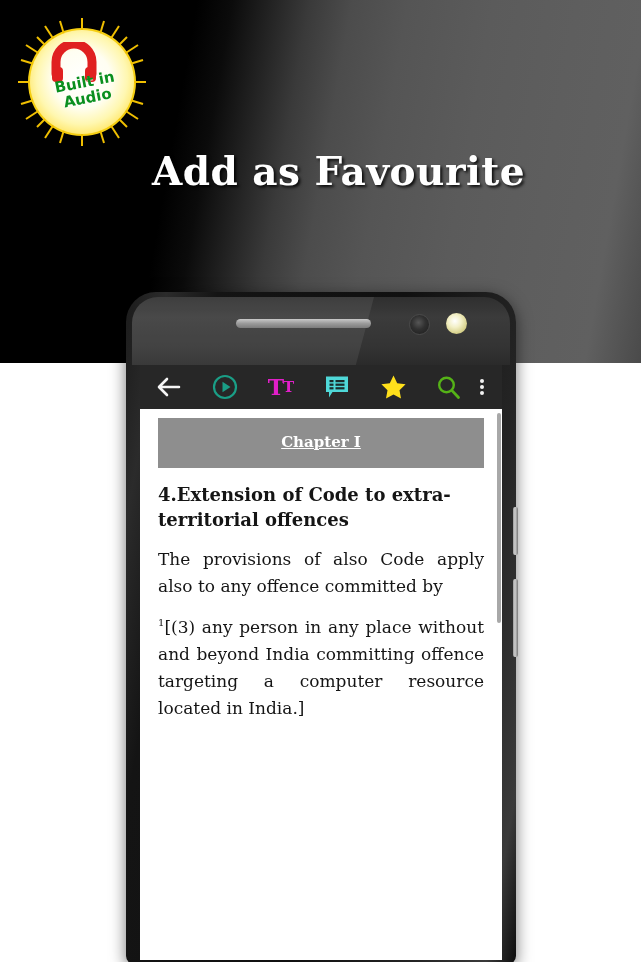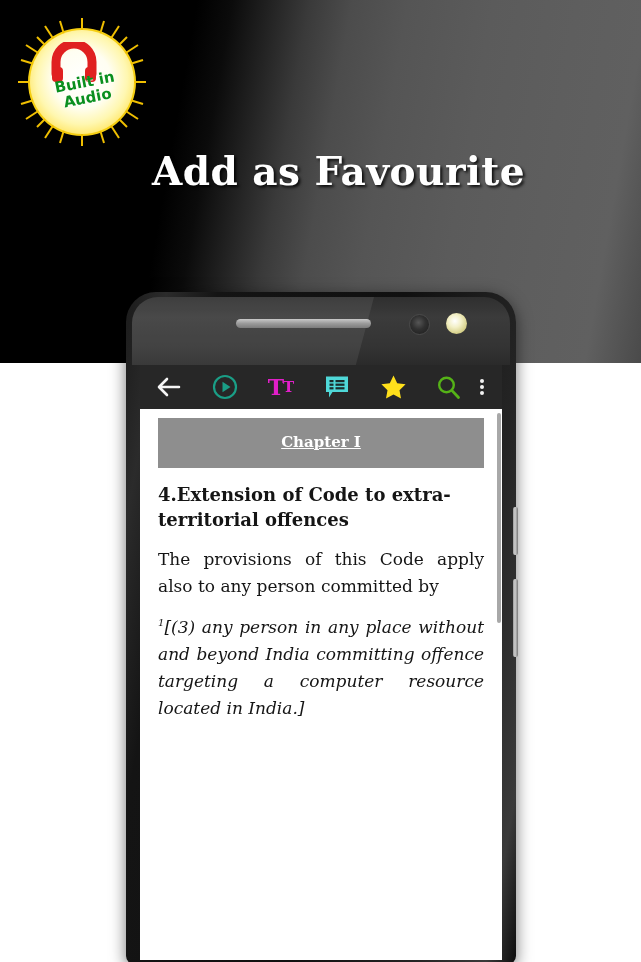--- a/index.html
+++ b/index.html
@@ -230,21 +230,21 @@
     font-size: 18px;
     line-height: 25px;
     margin: 0 0 14px 0;
   }
   .doc-para {
     font-size: 17px;
     line-height: 27px;
     text-align: justify;
     margin: 0 0 14px 0;
   }
-  .doc-para.last { margin-bottom: 0; font-style: italic; }
+  .doc-para.last { margin-bottom: 0; }
   .doc-para sup {
     font-size: 10px;
     vertical-align: super;
     line-height: 0;
   }
   #doc-scrollbar {
     position: absolute;
     right: 1px; top: 4px;
     width: 4px; height: 210px;
     border-radius: 2px;
@@ -374,20 +374,20 @@
 
     <div id="doc-viewport">
       <div id="doc-page">
 
         <div id="chapter-block">
           <div class="ch-line">Chapter I</div>
         </div>
 
         <div id="section-heading">4.Extension of Code to extra-territorial offences</div>
 
-        <p class="doc-para">The provisions of this Code apply also to any person committed by</p>
+        <p class="doc-para">The provisions of also Code apply also to any offence committed by</p>
         <p class="doc-para last"><sup>1</sup><span>[(3) any person in any place without and beyond India committing offence targeting a computer resource located in India.]</span></p>
       </div>
       <div id="doc-scrollbar"></div>
     </div>
 
   </div>
 </div>
 
 </body></html>

